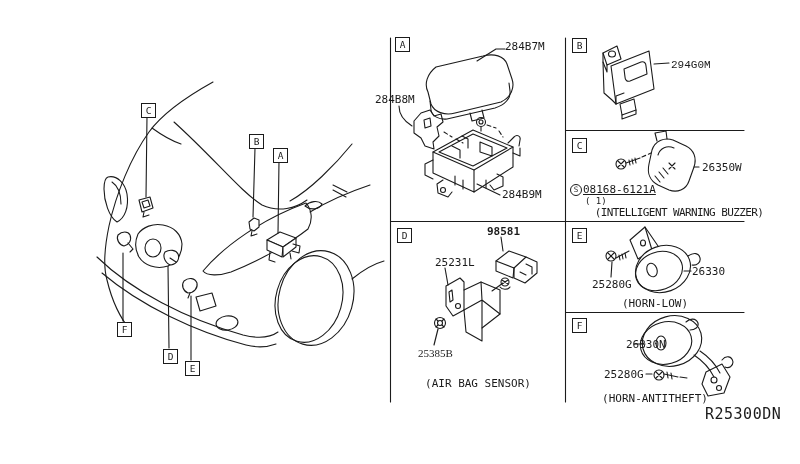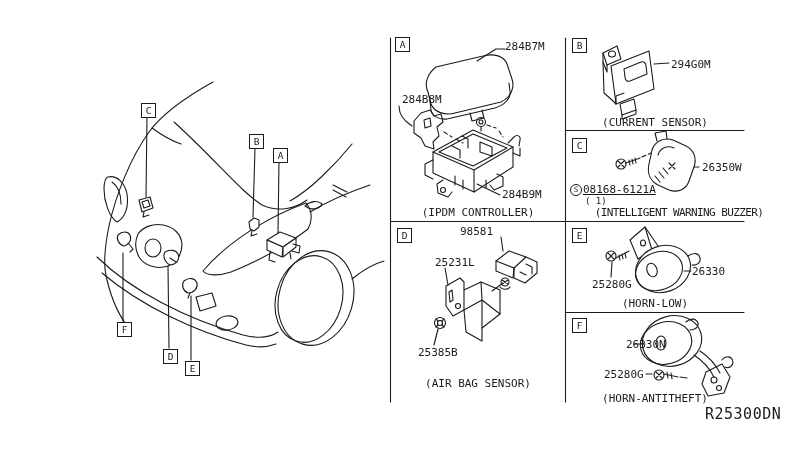--- a/index.html
+++ b/index.html
@@ -246,41 +246,39 @@
   <div class="letter" style="left:185px;top:361px;">E</div>
 
   <div class="letter" style="left:395px;top:37px;">A</div>
   <div class="letter" style="left:572px;top:38px;">B</div>
   <div class="letter" style="left:572px;top:138px;">C</div>
   <div class="letter" style="left:397px;top:228px;">D</div>
   <div class="letter" style="left:572px;top:228px;">E</div>
   <div class="letter" style="left:572px;top:318px;">F</div>
 
   <div class="lbl" style="left:505px;top:41px;">284B7M</div>
-  <div class="lbl" style="left:402px;top:94px;">284B8M</div>
+  <div class="lbl" style="left:375px;top:94px;">284B8M</div>
   <div class="lbl" style="left:502px;top:189px;">284B9M</div>
 
-  <div class="lbl" style="left:671px;top:59px;">294G0M</div>
+  <div class="lbl" style="left:671px;top:59px;font-family:Liberation Mono, monospace;">294G0M</div>
 
   <div class="lbl" style="left:702px;top:162px;">26350W</div>
   <div class="lbl" style="left:570px;top:184px;text-decoration:underline;"><span class="scircle">S</span><span>08168-6121A</span></div>
   <div class="qty" style="left:585px;top:196px;">( 1)</div>
 
-  <div class="lbl" style="left:460px;top:226px;">98581</div>
+  <div class="lbl" style="left:487px;top:226px;font-weight:bold;">98581</div>
   <div class="lbl" style="left:435px;top:257px;">25231L</div>
-  <div class="lbl" style="left:418px;top:347px;">25385B</div>
+  <div class="lbl" style="left:418px;top:347px;font-family:Liberation Serif, serif;">25385B</div>
 
   <div class="lbl" style="left:592px;top:279px;">25280G</div>
   <div class="lbl" style="left:692px;top:266px;">26330</div>
 
   <div class="lbl" style="left:626px;top:339px;">26330N</div>
   <div class="lbl" style="left:604px;top:369px;">25280G</div>
 
-  <div class="cap" style="left:391px;top:207px;width:174px;">(IPDM CONTROLLER)</div>
-  <div class="cap" style="left:566px;top:117px;width:178px;">(CURRENT SENSOR)</div>
   <div class="cap tight" style="left:564px;top:207px;width:182px;margin-left:24px;">(INTELLIGENT WARNING BUZZER)</div>
   <div class="cap" style="left:391px;top:378px;width:174px;">(AIR BAG SENSOR)</div>
   <div class="cap" style="left:566px;top:298px;width:178px;">(HORN-LOW)</div>
   <div class="cap" style="left:566px;top:393px;width:178px;">(HORN-ANTITHEFT)</div>
 
   <div class="ref" style="left:705px;top:405px;">R25300DN</div>
 
 </div>
 
 </body></html>

